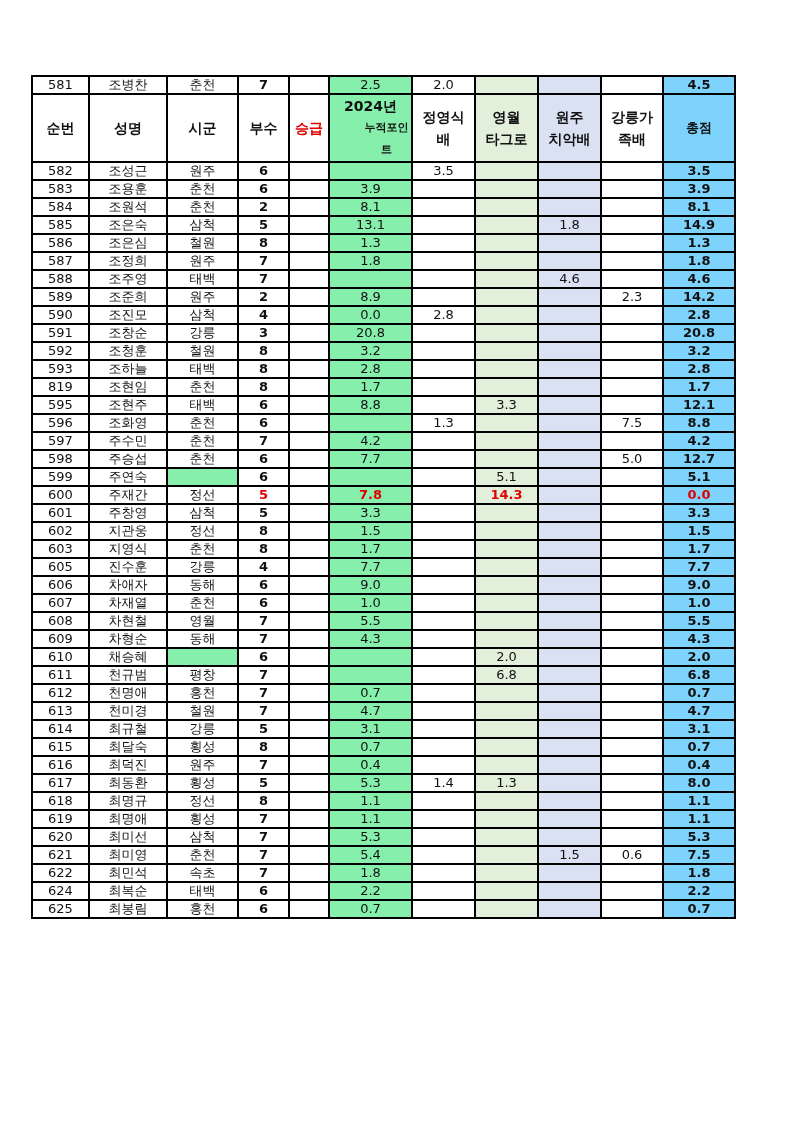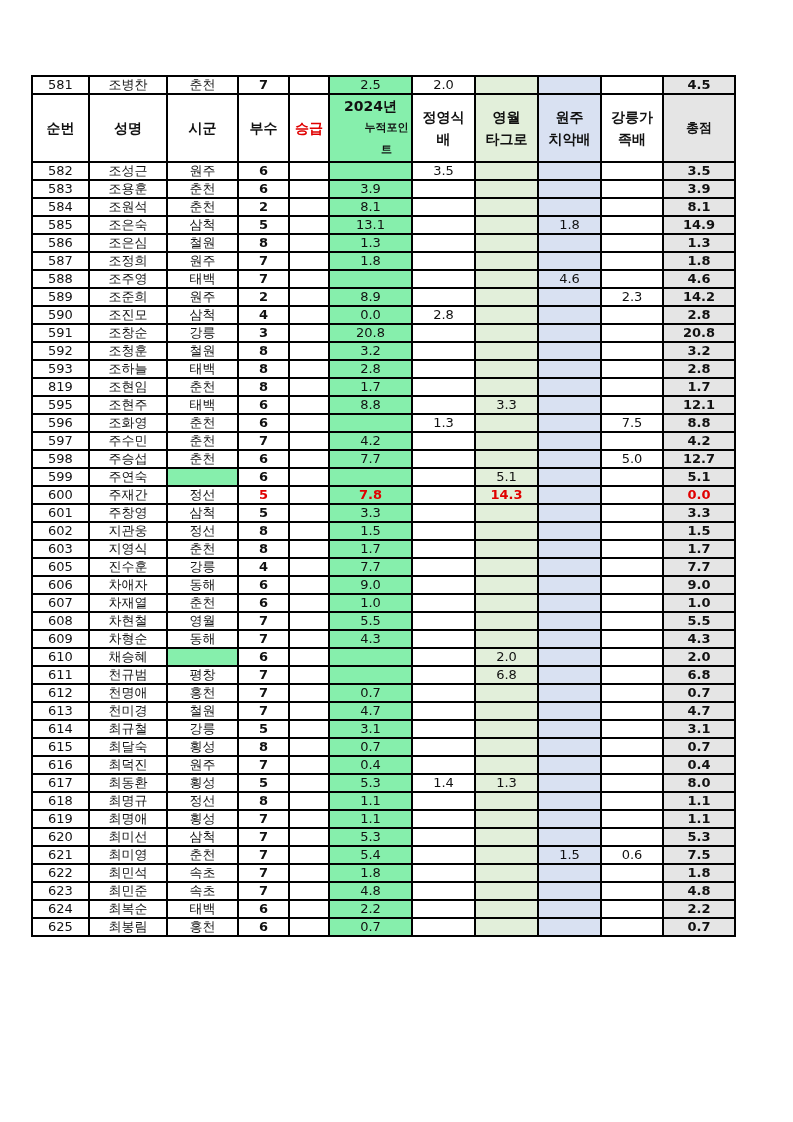--- a/index.html
+++ b/index.html
@@ -32,21 +32,21 @@
   .c-acc { width:83px; }
   .c-jy { width:63px; }
   .c-yw { width:63px; }
   .c-wj { width:63px; }
   .c-gr { width:62px; }
   .c-tot { width:72px; }
   td.bold { font-weight:bold; }
   td.gray { background:#86efac; }
   td.green { background:#e2efda; }
   td.blue { background:#d9e1f2; }
-  td.peach { background:#e5e5e5; font-weight:bold; font-size:14px; }
+  td.peach { background:#7dd3fc; font-weight:bold; font-size:14px; }
   .red { color:#e00000 !important; font-weight:bold; }
   .acc-sub { font-size:11px; font-weight:bold;margin-left:32px; }
 </style>
 </head>
 <body>
 
 <table class="sheet">
   <colgroup>
     <col class="c-no">
       <col class="c-name">
@@ -616,33 +616,20 @@
         <td class="bold">7</td>
         <td></td>
         <td class="gray">1.8</td>
         <td></td>
         <td class="green"></td>
         <td class="blue"></td>
         <td></td>
         <td class="peach">1.8</td>
       </tr>
       <tr>
-        <td>623</td>
-        <td>최민준</td>
-        <td>속초</td>
-        <td class="bold">7</td>
-        <td></td>
-        <td class="gray">4.8</td>
-        <td></td>
-        <td class="green"></td>
-        <td class="blue"></td>
-        <td></td>
-        <td class="peach">4.8</td>
-      </tr>
-      <tr>
         <td>624</td>
         <td>최복순</td>
         <td>태백</td>
         <td class="bold">6</td>
         <td></td>
         <td class="gray">2.2</td>
         <td></td>
         <td class="green"></td>
         <td class="blue"></td>
         <td></td>

